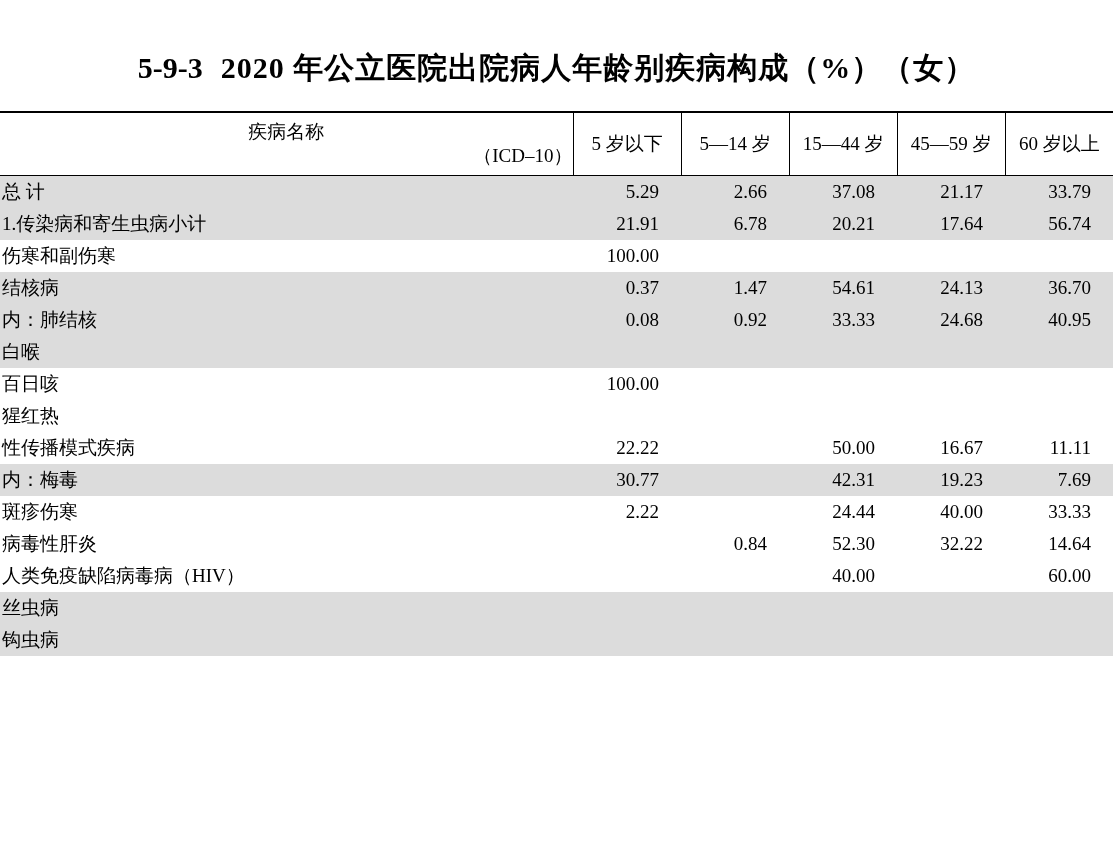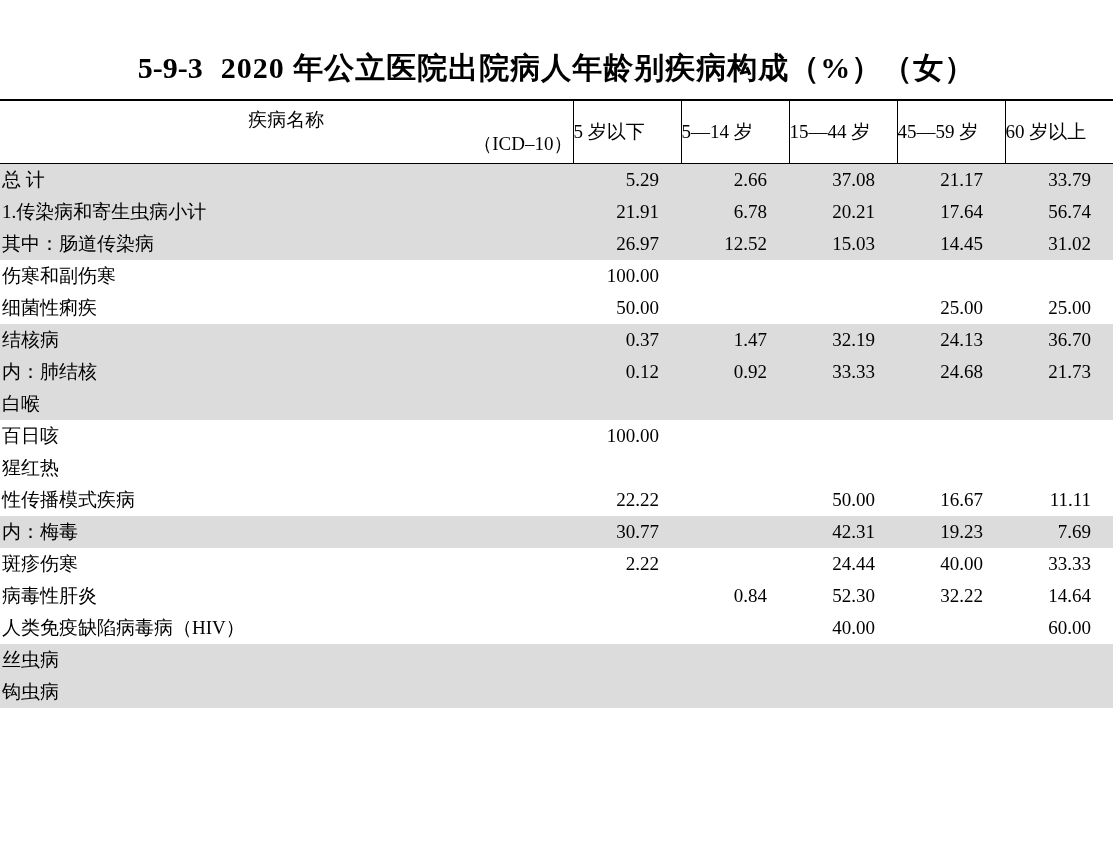--- a/index.html
+++ b/index.html
@@ -19,21 +19,21 @@
     width: 1113px;
     height: 847px;
     box-sizing: border-box;
   }
   .title {
     text-align: center;
     font-size: 30px;
     font-weight: bold;
     letter-spacing: 1px;
     padding-top: 48px;
-    padding-bottom: 10px;
+    padding-bottom: 22px;
     white-space: nowrap;
   }
   .title .tnum {
     letter-spacing: 0px;
     margin-right: 18px;
   }
   table.main {
     border-collapse: collapse;
     width: 1113px;
     table-layout: fixed;
@@ -52,21 +52,21 @@
     padding: 0;
     vertical-align: middle;
     height: 62px;
   }
   thead td.hdr-name {
     text-align: center;
     line-height: 1.28;
     font-size: 19px;
   }
   thead td.hdr-age {
-    text-align: left;
+    text-align: center;
     border-left: 1.2px solid #000;
     font-size: 19px;
     white-space: nowrap;
   }
   thead td.hdr-name .l1 { display: block; }
   thead td.hdr-name .l2 { display: block; text-align: right; }
 
   tbody tr { height: 32px; }
   tbody tr.band { background: #dcdcdc; }
   tbody td {
@@ -133,59 +133,43 @@
           <td class="val">33.79</td>
         </tr>
         <tr class="band">
           <td class="name ind0">1.传染病和寄生虫病小计</td>
           <td class="val">21.91</td>
           <td class="val">6.78</td>
           <td class="val">20.21</td>
           <td class="val">17.64</td>
           <td class="val">56.74</td>
         </tr>
-        <tr class="band">
-          <td class="name ind1">   其中：肠道传染病</td>
-          <td class="val">26.97</td>
-          <td class="val">12.52</td>
-          <td class="val">15.03</td>
-          <td class="val">14.45</td>
-          <td class="val">31.02</td>
-        </tr>
         <tr>
           <td class="name ind3">伤寒和副伤寒</td>
           <td class="val">100.00</td>
           <td class="val"></td>
           <td class="val"></td>
           <td class="val"></td>
           <td class="val"></td>
-        </tr>
-        <tr>
-          <td class="name ind3">细菌性痢疾</td>
-          <td class="val">50.00</td>
-          <td class="val"></td>
-          <td class="val"></td>
-          <td class="val">25.00</td>
-          <td class="val">25.00</td>
         </tr>
         <tr class="band">
           <td class="name ind3">结核病</td>
           <td class="val">0.37</td>
           <td class="val">1.47</td>
-          <td class="val">32.19</td>
+          <td class="val">54.61</td>
           <td class="val">24.13</td>
           <td class="val">36.70</td>
         </tr>
         <tr class="band">
           <td class="name ind4">内：肺结核</td>
-          <td class="val">0.12</td>
+          <td class="val">0.08</td>
           <td class="val">0.92</td>
           <td class="val">33.33</td>
           <td class="val">24.68</td>
-          <td class="val">21.73</td>
+          <td class="val">40.95</td>
         </tr>
         <tr class="band">
           <td class="name ind3">白喉</td>
           <td class="val"></td>
           <td class="val"></td>
           <td class="val"></td>
           <td class="val"></td>
           <td class="val"></td>
         </tr>
         <tr>

